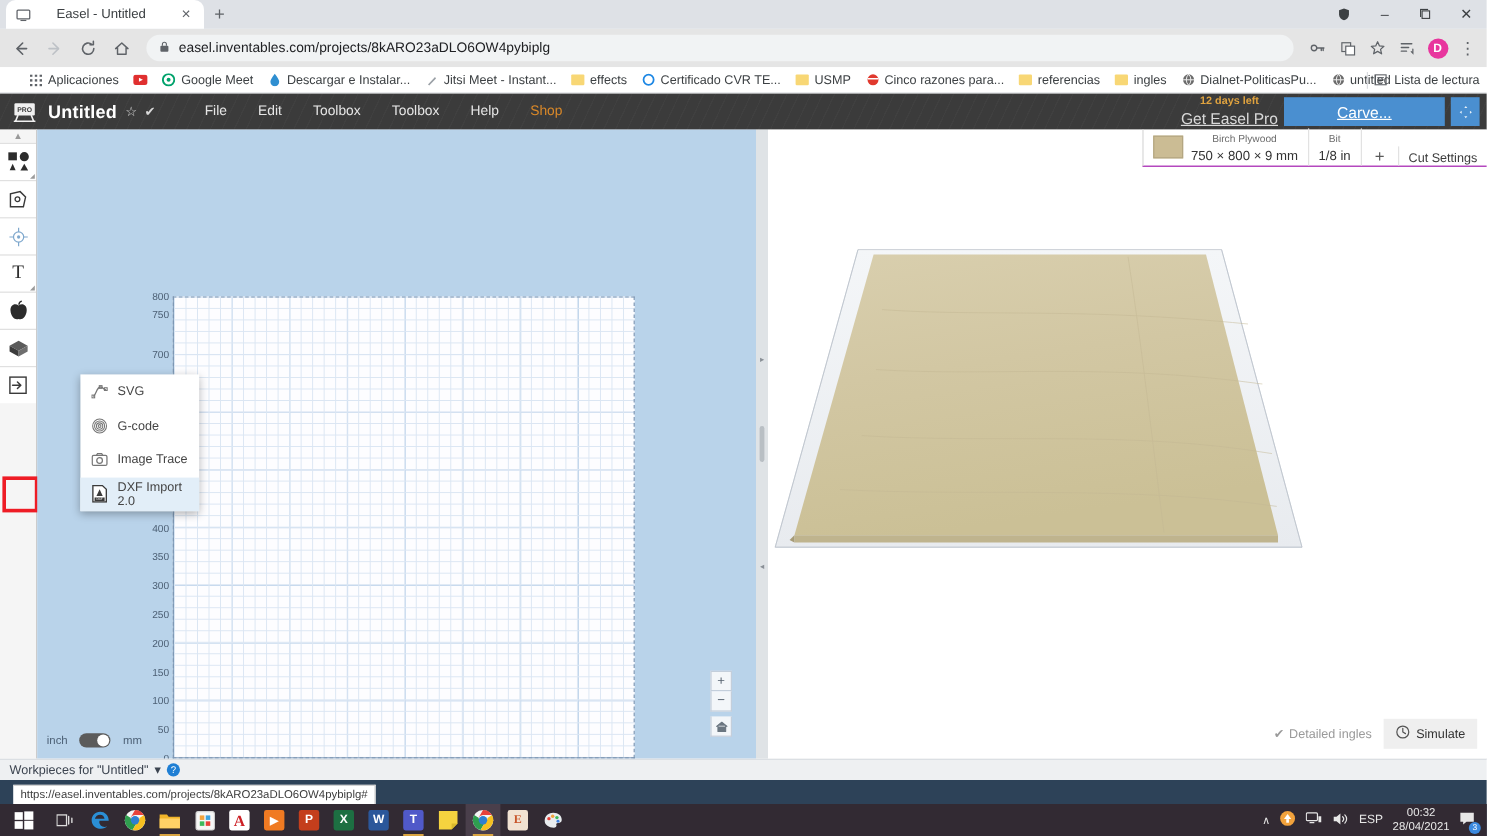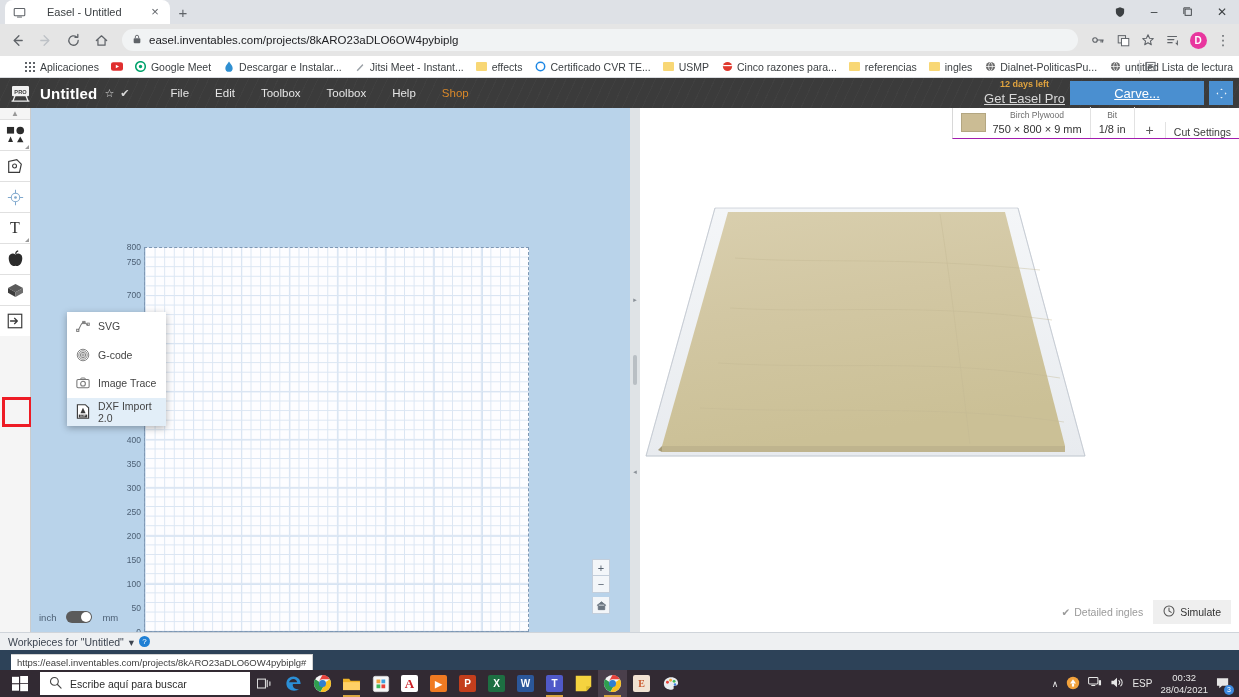--- a/index.html
+++ b/index.html
@@ -689,29 +689,20 @@
 <div class="taskbar">
   <div class="start">
     <svg width="16" height="16" viewBox="0 0 16 16">
         <g fill="#fff">
           <rect x="0" y="0.8" width="7" height="6.4"></rect>
           <rect x="8.2" y="0" width="7.8" height="7.2"></rect>
           <rect x="0" y="8.3" width="7" height="6.4"></rect>
           <rect x="8.2" y="8" width="7.8" height="7.2"></rect>
         </g>
       </svg>
-  </div>
-  <div class="searchbox">
-    <span>
-      <svg width="13" height="13" viewBox="0 0 14 14">
-          <circle cx="5.8" cy="5.8" r="4.2" fill="none" stroke="#444" stroke-width="1.2"></circle>
-          <path d="M8.9 8.9 L13 13" stroke="#444" stroke-width="1.2" stroke-linecap="round"></path>
-        </svg>
-    </span>
-    <span>Escribe aquí para buscar</span>
   </div>
   <div class="tb-task">
     <svg width="16" height="14" viewBox="0 0 18 15">
         <rect x="0.5" y="2" width="9" height="10" fill="none" stroke="#ddd" stroke-width="1.2"></rect>
         <path d="M11.5 3.5 V10.5 M14.5 5 V9" stroke="#ddd" stroke-width="1.3" stroke-linecap="round"></path>
       </svg>
   </div>
 
   <div class="tb-task">
     <svg width="19" height="19" viewBox="0 0 20 20">

